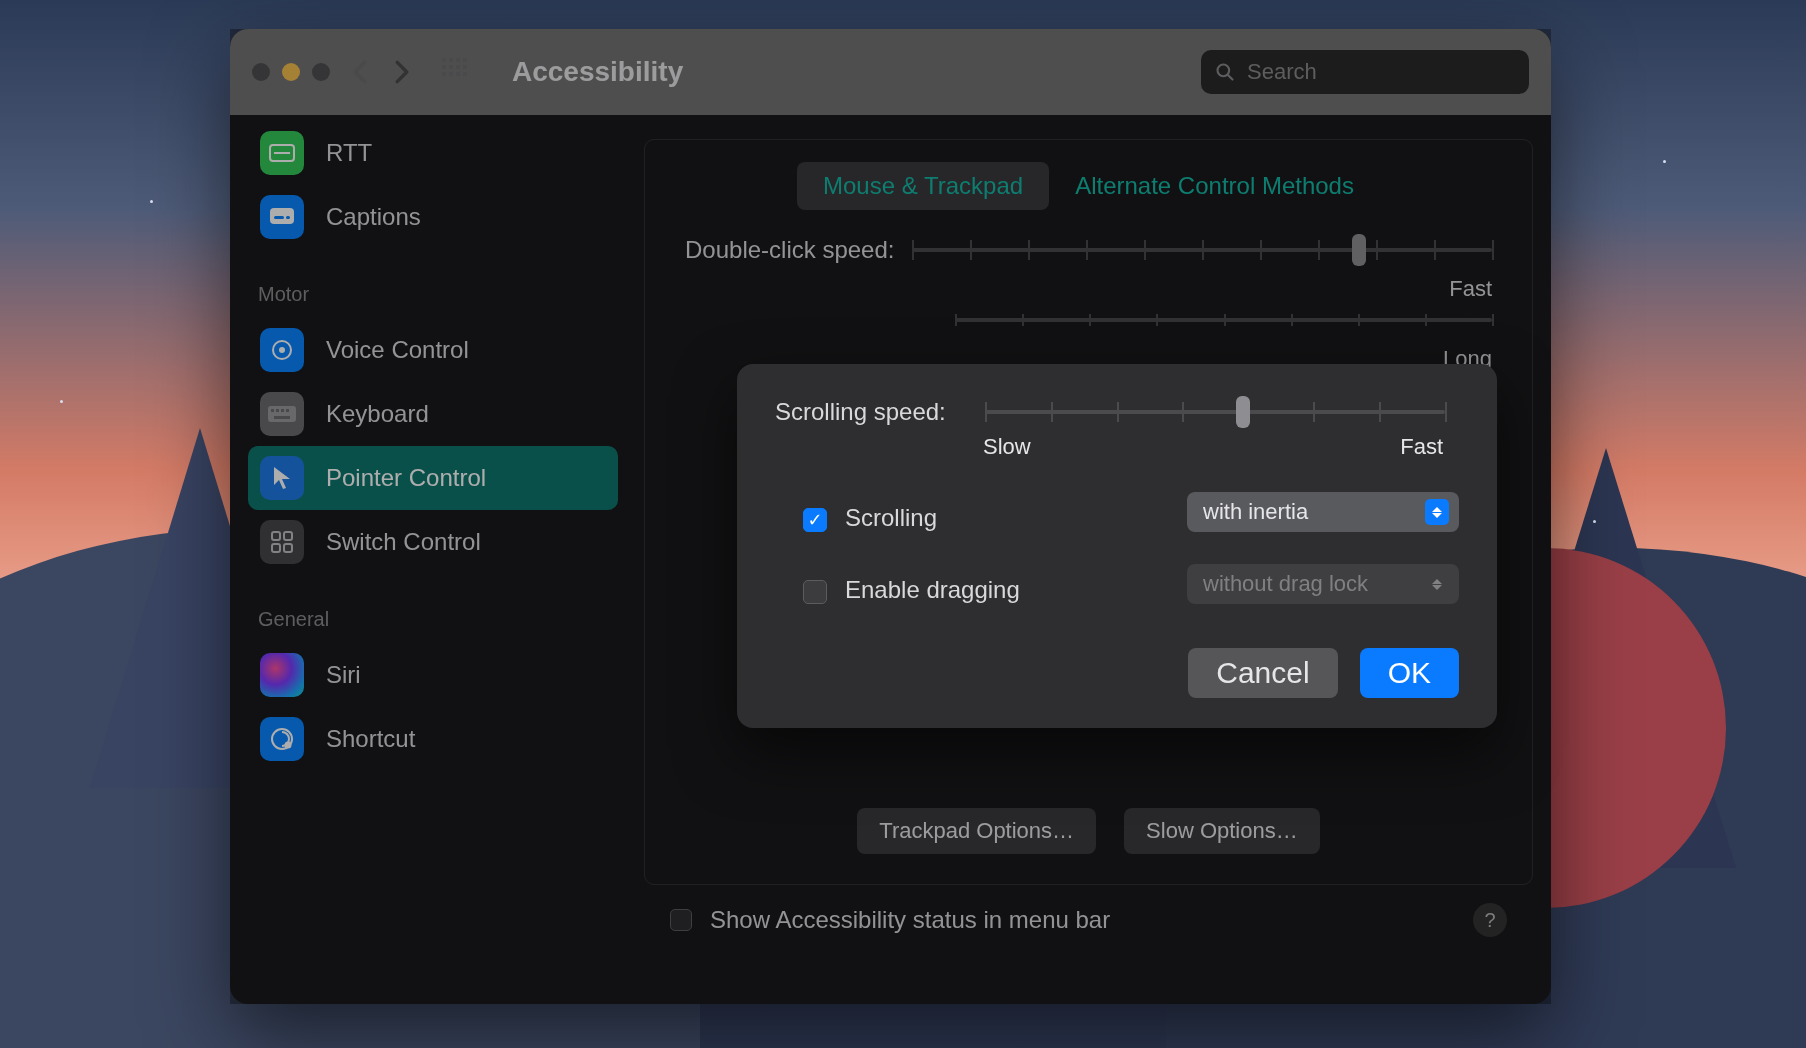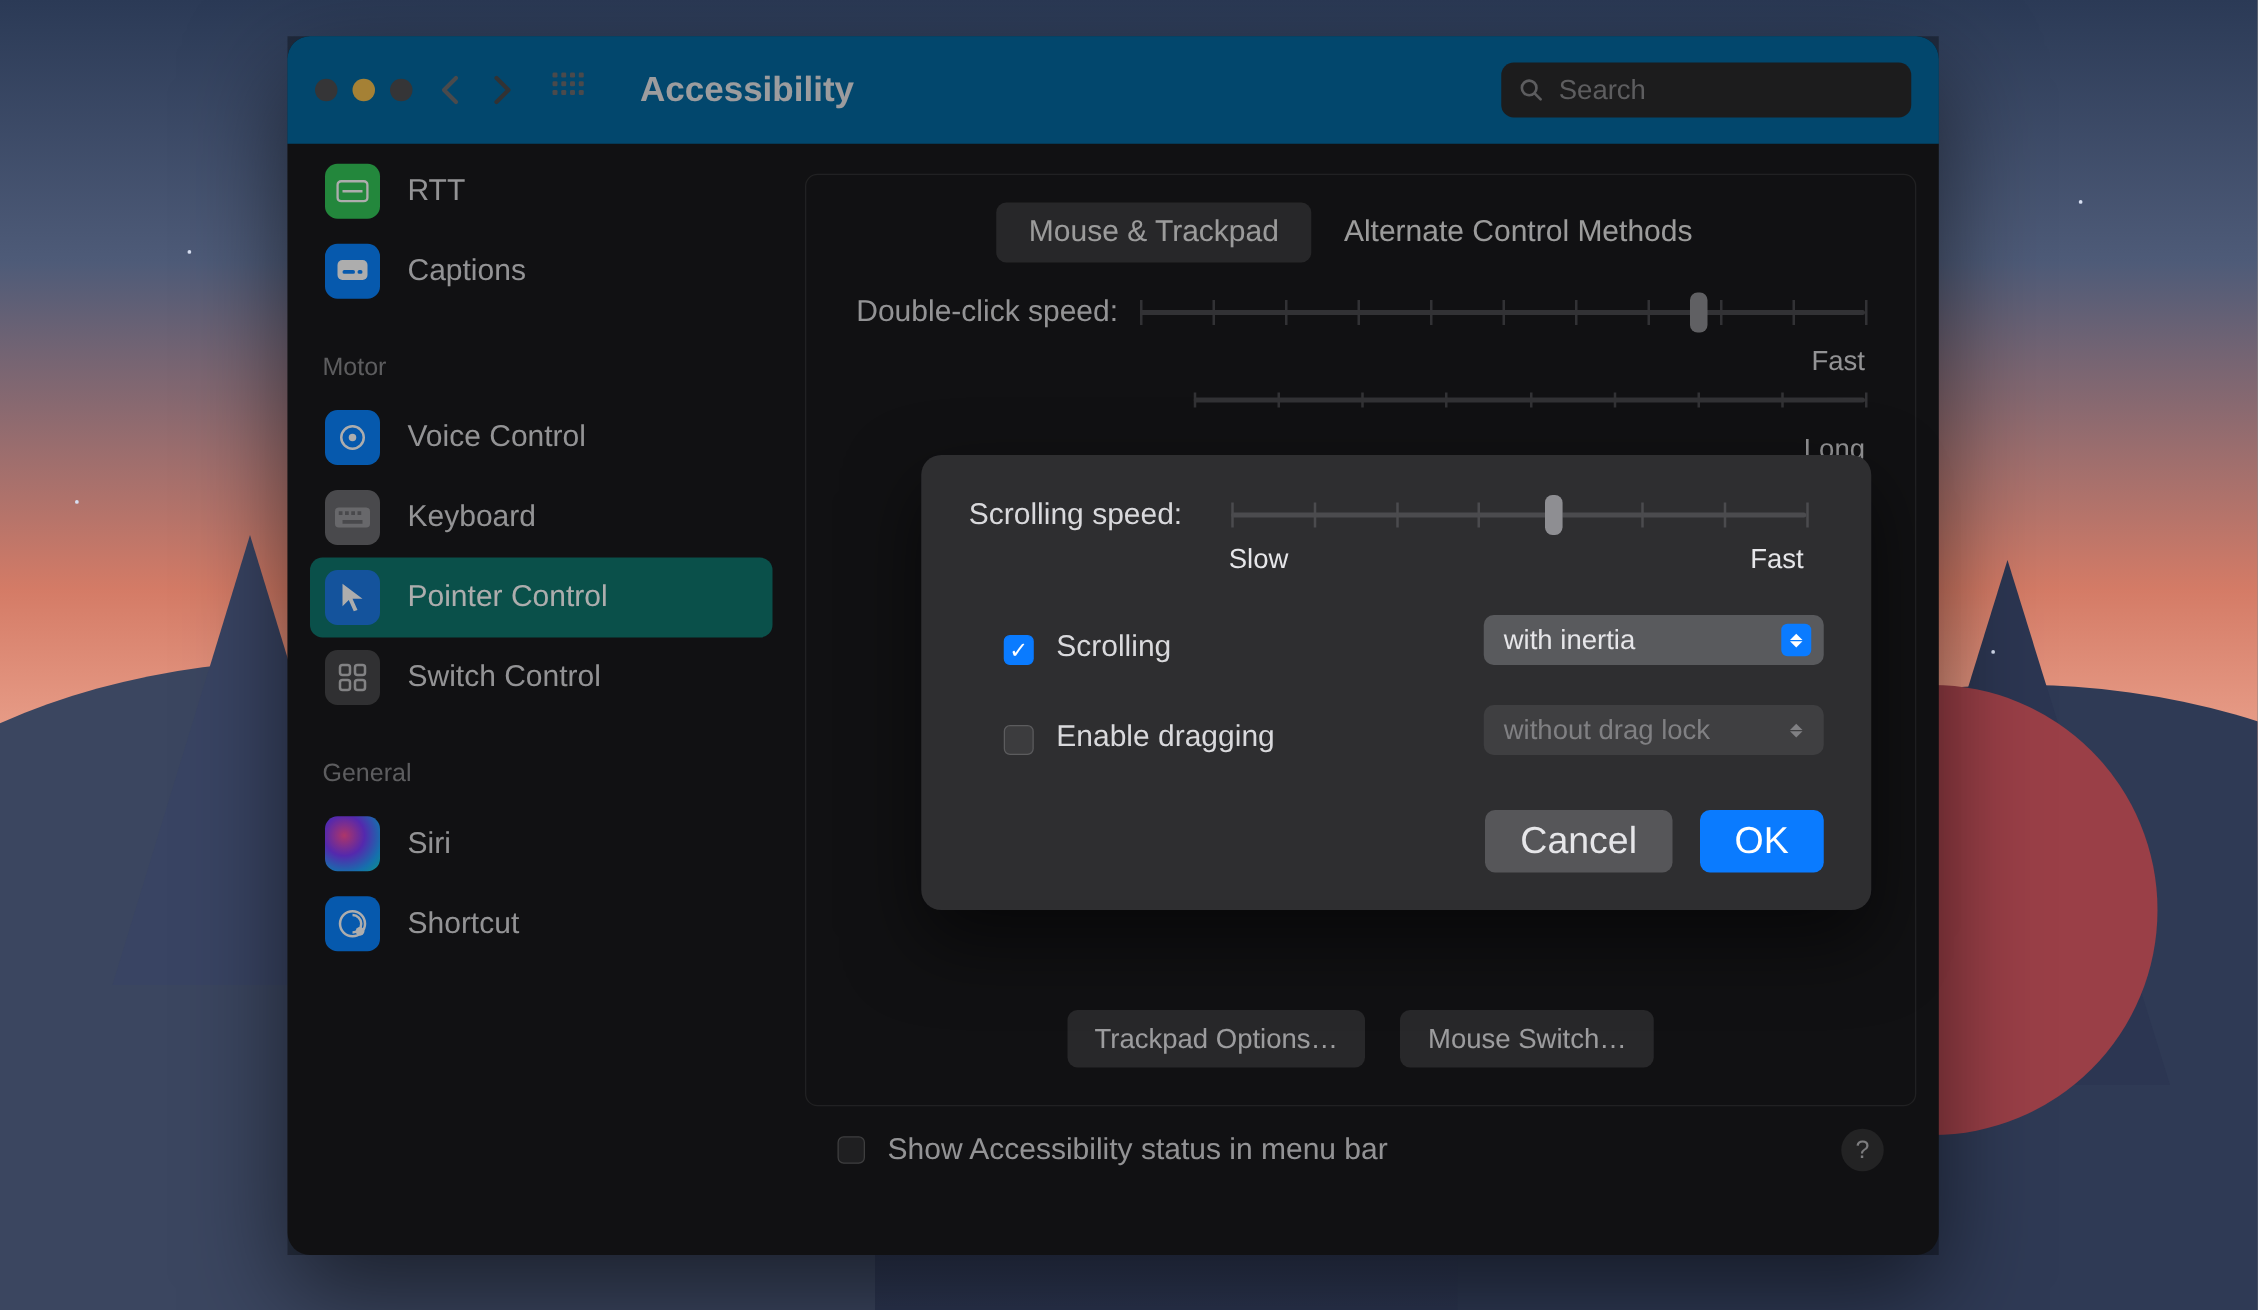--- a/index.html
+++ b/index.html
@@ -26,21 +26,21 @@
   top:29px; left:230px;
   width:1321px; height:975px;
   background:#1a1a1c;
   border-radius:18px;
   box-shadow:0 30px 80px rgba(0,0,0,.55);
   display:flex; flex-direction:column;
   color:#d9d9dc;
 }
 .titlebar {
   height:86px; display:flex; align-items:center; padding:0 22px; gap:18px;
-  background:#0369a1; border-radius:18px 18px 0 0;
+  background:#737373; border-radius:18px 18px 0 0;
 }
 .traffic { display:flex; gap:12px; }
 .tl { width:18px; height:18px; border-radius:50%; }
 .tl.close{background:#4f4f51;} .tl.min{background:#f4bf4f;} .tl.max{background:#4f4f51;}
 .navbtn { width:24px; height:24px; color:#6d6d70; display:flex; align-items:center; justify-content:center; font-size:24px; }
 .grid-icon { width:28px; height:28px; display:grid; grid-template-columns:repeat(4,4px); grid-template-rows:repeat(3,4px); gap:3px; margin:0 18px 0 10px;}
 .grid-icon span{background:#6d6d70;border-radius:1px;}
 .wtitle { font-size:28px; font-weight:600; color:#e6e6e9; flex:0 0 auto; margin-left:6px;}
 .spacer { flex:1; }
 .search { display:flex; align-items:center; gap:12px; width:328px; height:44px; background:#2a2a2c; border-radius:10px; padding:0 14px; color:#8a8a8d; font-size:22px;}
@@ -48,21 +48,21 @@
 
 .body { flex:1; display:flex; }
 .sidebar { width:400px; padding:18px 12px 0 18px; overflow:hidden; }
 .section-label{ color:#8a8a8d; font-size:20px; font-weight:500; margin:34px 0 12px 10px;}
 .srow { display:flex; align-items:center; gap:22px; height:64px; padding:0 12px; border-radius:10px; font-size:24px; color:#d9d9dc; }
 .srow.sel { background:#0f766e; color:#fff;}
 .ico { width:44px; height:44px; border-radius:10px; display:flex; align-items:center; justify-content:center; color:#fff; flex:0 0 auto;}
 .content { flex:1; padding:24px 18px 24px 14px; position:relative;}
 .panel { border:1px solid #323234; border-radius:10px; height:746px; padding:22px 40px; position:relative;}
 .seg { display:flex; gap:0; justify-content:center; margin-bottom:26px;}
-.seg-item{ padding:10px 26px; font-size:24px; color:#e5e5e5; border-radius:8px;}
+.seg-item{ padding:10px 26px; font-size:24px; color:#14b8a6; border-radius:8px;}
 .seg-item.active{ background:#3a3a3d;}
 .row-label{ color:#d9d9dc; font-size:24px; }
 .slider-row{ display:flex; align-items:center; gap:18px; }
 .slider { position:relative; flex:1; height:28px;}
 .slider .track{ position:absolute; top:12px; left:0; right:0; height:4px; background:#4b4b4e; border-radius:2px;}
 .slider .tick{ position:absolute; top:4px; width:2px; height:20px; background:#4b4b4e;}
 .slider .thumb{ position:absolute; top:-2px; width:14px; height:32px; background:#8e8e92; border-radius:6px; transform:translateX(-50%);}
 .subrow{ display:flex; justify-content:flex-end; gap:24px; margin-top:12px; font-size:22px; color:#d9d9dc;}
 .thin-track .tick{ top:8px; height:12px;}
 .thin-track .track{ top:12px; height:4px;}
@@ -283,21 +283,21 @@
           </div>
         </div>
         <div class="subrow">
             <span>Long</span>
           </div>
 
         <div class="connect" style="text-align:right; padding-right:4px">wireless</div>
 
         <div class="opts">
           <div class="btn">Trackpad Options…</div>
-          <div class="btn">Mouse Switch…</div>
+          <div class="btn">Slow Options…</div>
         </div>
       </div>
 
       <div class="foot">
         <div class="chk"></div>
         <span style="font-size:24px">Show Accessibility status in menu bar</span>
         <div class="help">?</div>
       </div>
     </div>
   </div>

